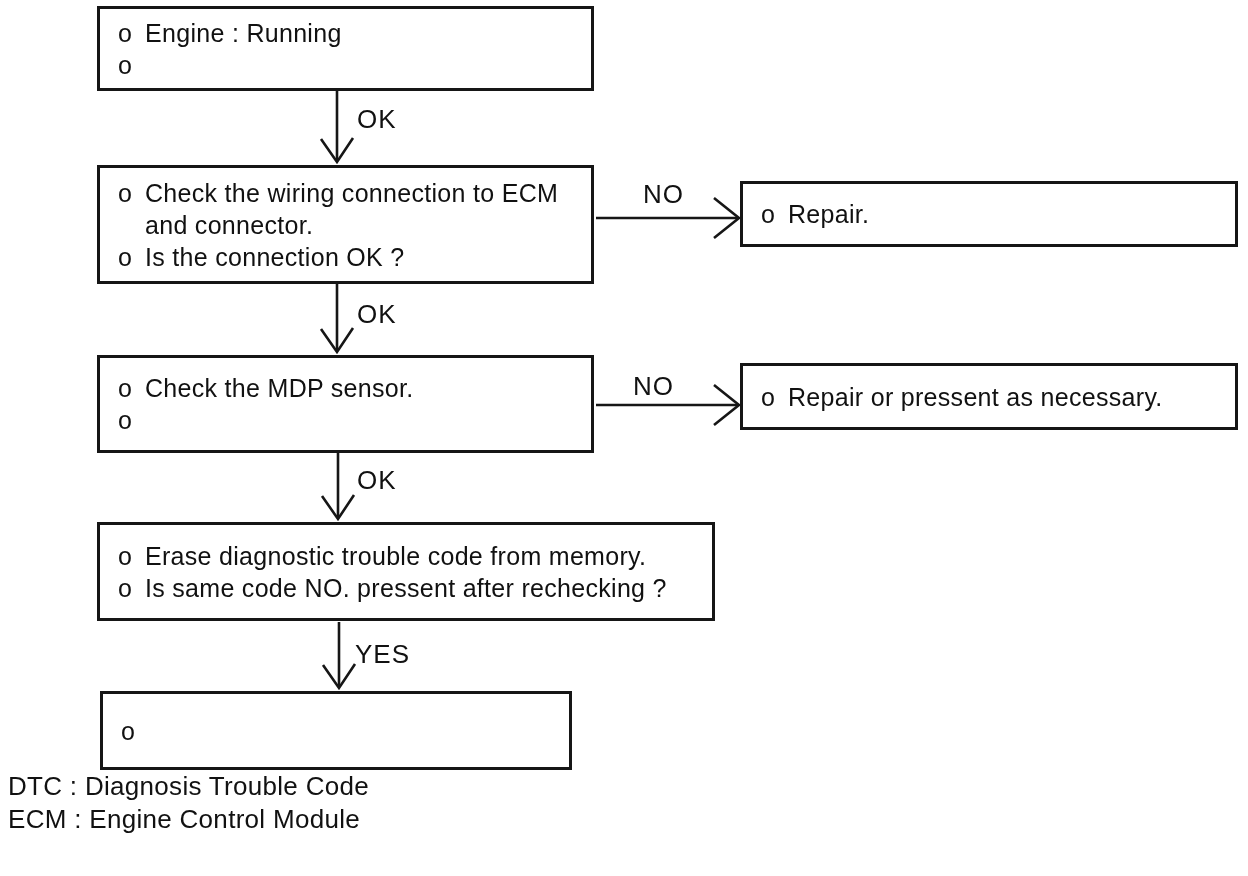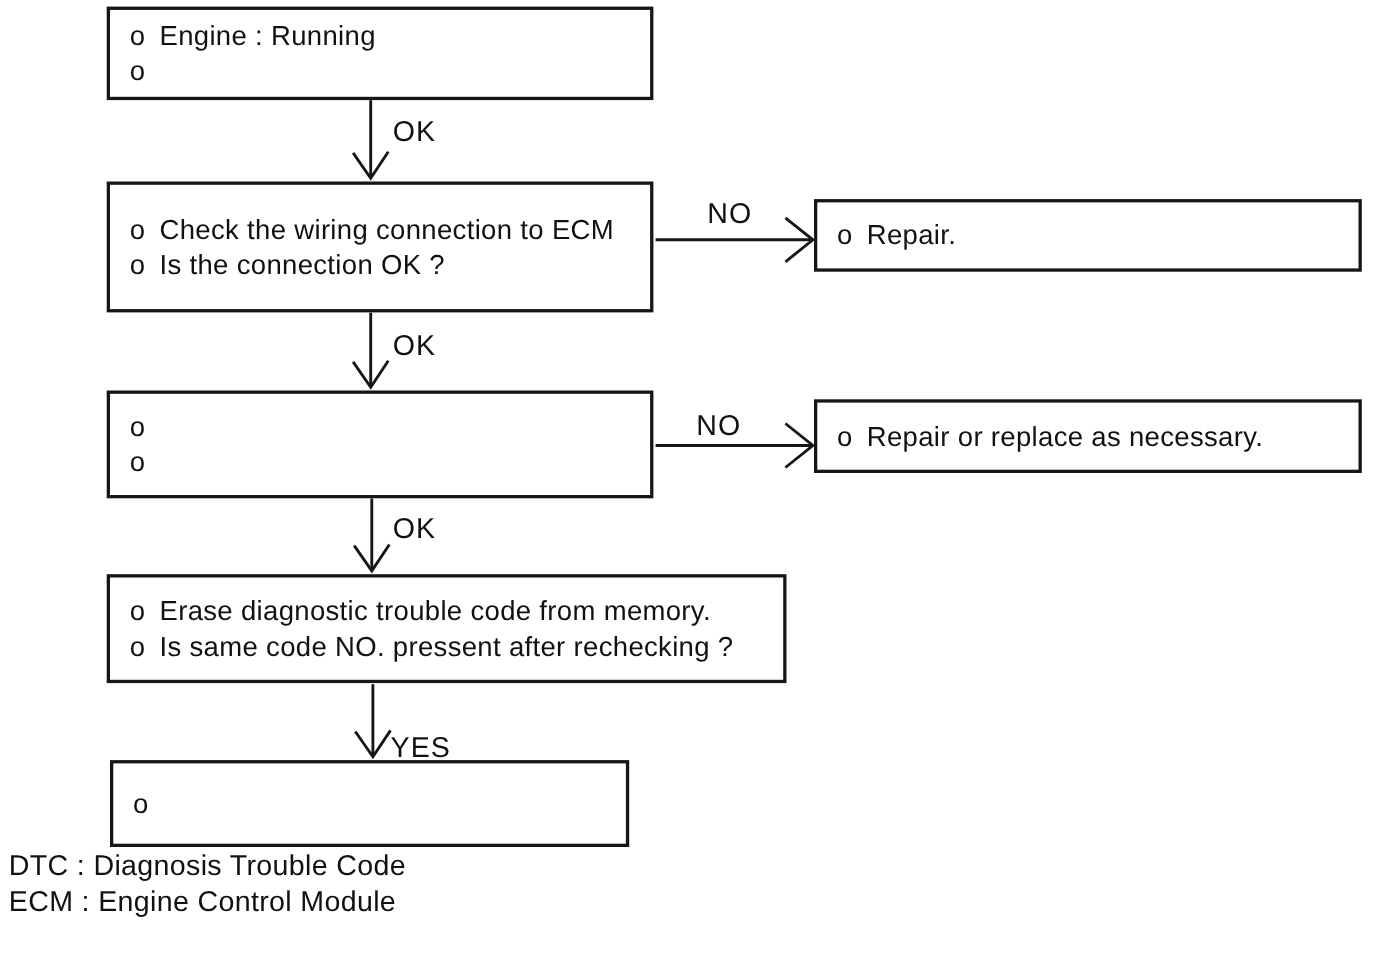--- a/index.html
+++ b/index.html
@@ -65,21 +65,21 @@
   .n-mdp     { left: 97px;  top: 355px; width: 497px; height: 98px; }
   .n-repair2 { left: 740px; top: 363px; width: 498px; height: 67px; }
   .n-erase   { left: 97px;  top: 522px; width: 618px; height: 99px; }
   .n-ecm     { left: 100px; top: 691px; width: 472px; height: 79px; }
   
   .l-ok1 { left: 357px; top: 106px; }
   .l-no1 { left: 643px; top: 181px; }
   .l-ok2 { left: 357px; top: 301px; }
   .l-no2 { left: 633px; top: 373px; }
   .l-ok3 { left: 357px; top: 467px; }
-  .l-yes { left: 355px; top: 666px; }
+  .l-yes { left: 355px; top: 641px; }
   .legend {
     position: absolute;
     left: 8px;
     top: 770px;
     font-size: 26px;
     line-height: 33px;
     letter-spacing: 0.3px;
   }
 </style>
 </head>
@@ -123,45 +123,50 @@
       <span class="bullet">o</span>
     </div>
   </div>
 
   <div class="node n-wiring">
     <div class="nline">
       <span class="bullet">o</span>
       <span class="ltext">Check the wiring connection to ECM</span>
     </div>
     <div class="nline">
+      <span class="bullet"></span>
+      <span class="ltext">and connector.</span>
+    </div>
+    <div class="nline">
       <span class="bullet">o</span>
       <span class="ltext">Is the connection OK ?</span>
     </div>
   </div>
 
   <div class="node n-repair">
     <div class="nline">
       <span class="bullet">o</span>
       <span class="ltext">Repair.</span>
     </div>
   </div>
 
   <div class="node n-mdp">
     <div class="nline">
       <span class="bullet">o</span>
+      <span class="ltext">Check the MDP sensor.</span>
     </div>
     <div class="nline">
       <span class="bullet">o</span>
     </div>
   </div>
 
   <div class="node n-repair2">
     <div class="nline">
       <span class="bullet">o</span>
-      <span class="ltext">Repair or replace as necessary.</span>
+      <span class="ltext">Repair or pressent as necessary.</span>
     </div>
   </div>
 
   <div class="node n-erase">
     <div class="nline">
       <span class="bullet">o</span>
       <span class="ltext">Erase diagnostic trouble code from memory.</span>
     </div>
     <div class="nline">
       <span class="bullet">o</span>

